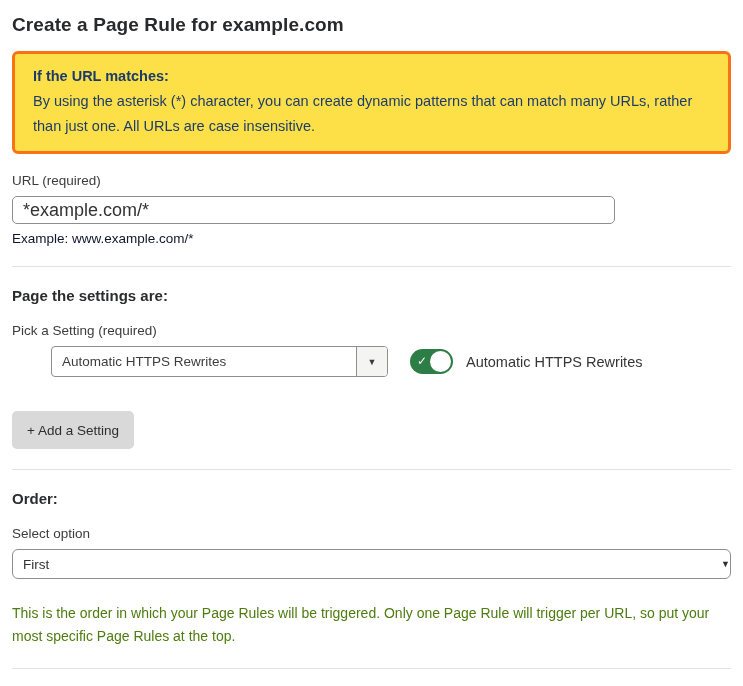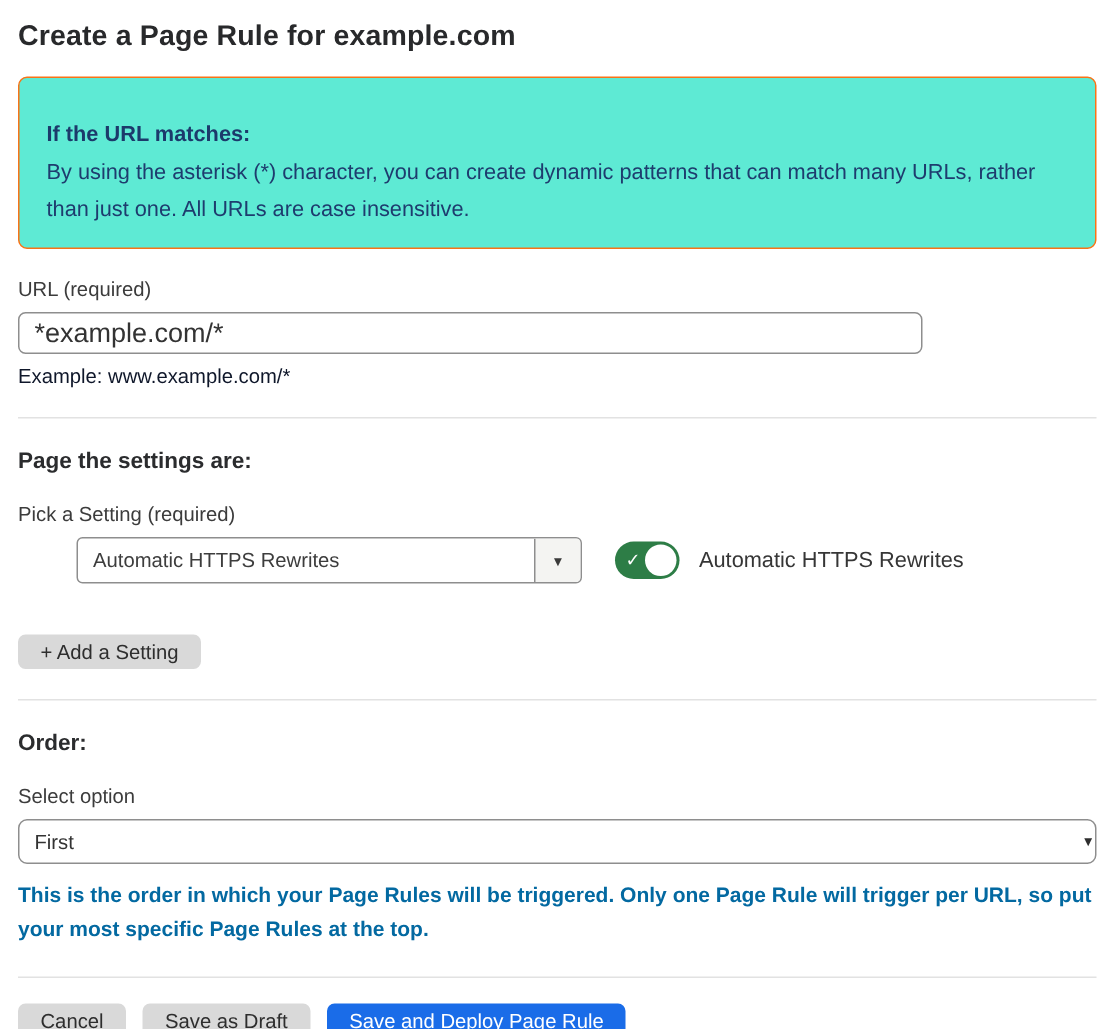--- a/index.html
+++ b/index.html
@@ -17,24 +17,24 @@
   }
   .page-title {
     font-size: 19px;
     font-weight: 700;
     color: #28292b;
     letter-spacing: 0.1px;
   }
   
   .info-box {
     margin-top: 15px;
-    background: #5eead4;
-    border: 1px solid #f97316;
+    background: #fde047;
+    border: 3px solid #f97316;
     border-radius: 6px;
-    padding: 26px 18px 12px 18px;
+    padding: 10px 18px 12px 18px;
     font-size: 14.5px;
     line-height: 25px;
     color: #1e3c6e;
   }
   .info-box .info-heading {
     font-weight: 700;
     color: #1c3a6b;
   }
   .info-box a.info-link {
     color: #2463c9;
@@ -144,21 +144,21 @@
   .toggle-label {
     margin-left: 13px;
     font-size: 14.5px;
     color: #363636;
   }
   
   .btn {
     display: inline-flex;
     align-items: center;
     justify-content: center;
-    height: 23px;
+    height: 38px;
     padding: 10px 15px;
     border: none;
     border-radius: 5px;
     font-size: 13.5px;
     font-family: "Liberation Sans", "DejaVu Sans", sans-serif;
     cursor: pointer;
   }
   .btn-gray {
     background: #d9d9d9;
     color: #2e2e2e;
@@ -184,26 +184,25 @@
     padding: 0 0 0 10px;
     font-size: 13.5px;
     color: #333333;
     cursor: pointer;
   }
   .wide-select .select-arrow {
     font-size: 9px;
     color: #2e2e2e;
   }
   .order-helper {
-    margin-top: 9px;
+    margin-top: 23px;
     font-size: 14px;
     line-height: 23px;
-    color: #0369a1;
+    color: #4d7c0f;
     max-width: 719px;
-    font-weight: bold;
   }
   .footer-actions {
     margin-top: 17px;
     display: flex;
     gap: 11px;
   }
 </style>
 </head>
 <body>
 

